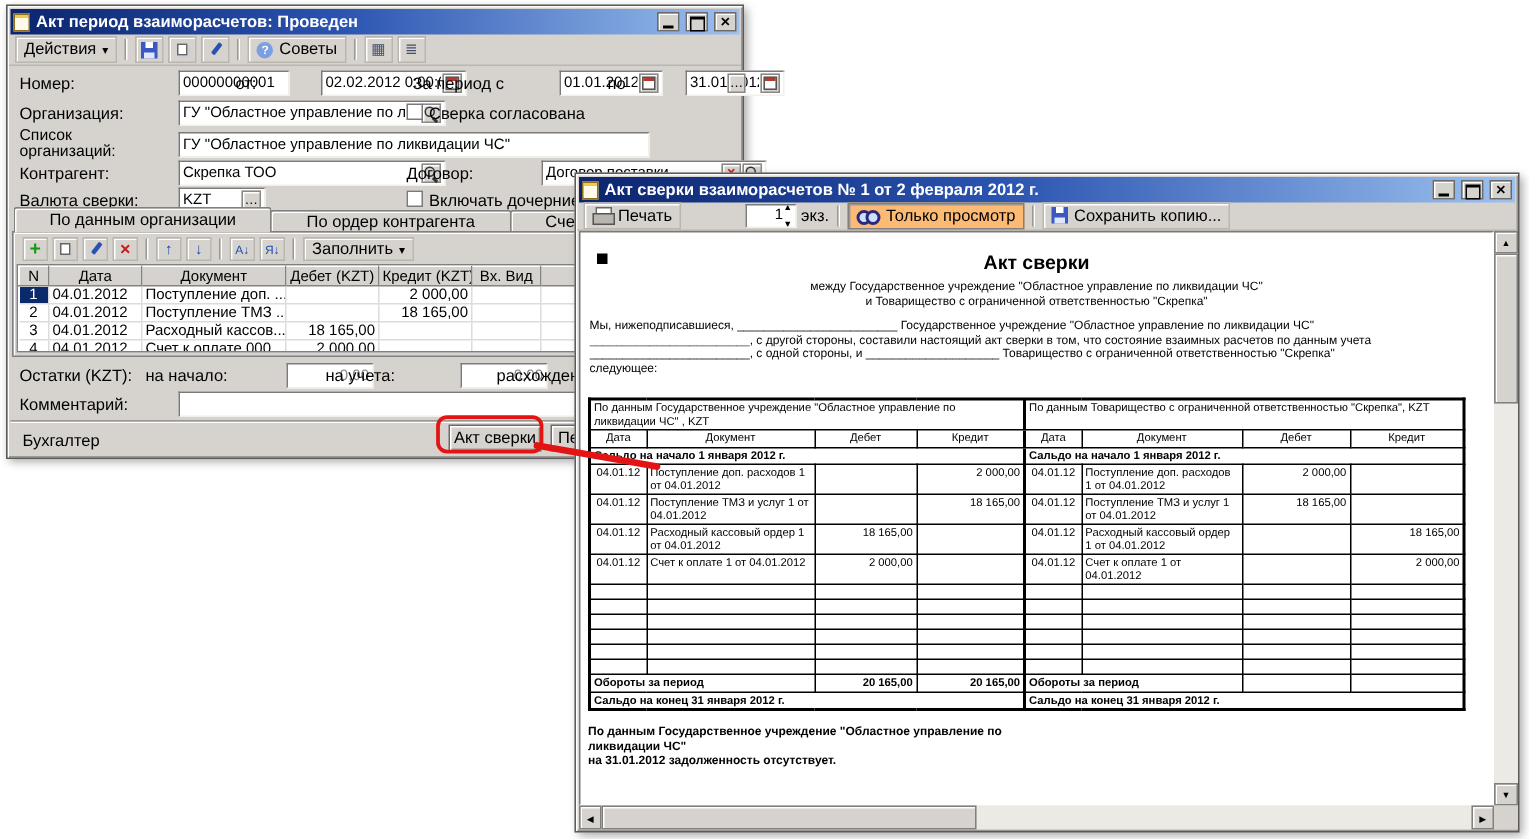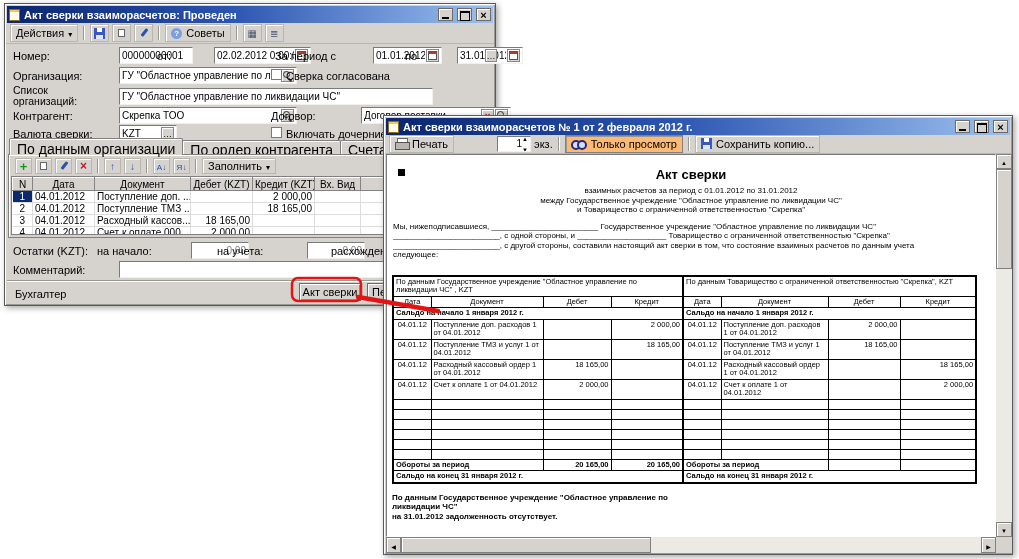--- a/index.html
+++ b/index.html
@@ -78,22 +78,22 @@
   .fld .v.num { text-align:right; color:#808080; }
   .fldbtn { flex:0 0 13px; height:13px; margin-left:1px; background:#d6d3ce; border:1px solid #888;
             box-shadow: inset 1px 1px 0 #fff; display:flex; align-items:center; justify-content:center; }
   .cb { position:absolute; width:11px; height:11px; background:#fff; border:1px solid #7a7a7a; }
   .pushbtn { position:absolute; height:18px; padding:0 8px; background:#d6d3ce; border:1px solid #6b6b6b;
              box-shadow: inset 1px 1px 0 #fff, inset -1px -1px 0 #9a9890; display:inline-flex; align-items:center; gap:4px;
              font-size:11px; white-space:nowrap; }
 
   
   .tabs { position:absolute; left:4px; top:134px; right:3px; height:17px; display:flex; align-items:flex-end; }
-  .tab { height:15px; padding:1px 7px 0; margin-right:-1px; background:#d6d3ce; border:1px solid #808080; border-bottom:none;
-         border-top-left-radius:2px; border-top-right-radius:2px; box-shadow: inset 1px 1px 0 #fff; font-size:14px; white-space:nowrap; }
+  .tab { height:15px; padding:1px 23px 0; margin-right:-1px; background:#d6d3ce; border:1px solid #808080; border-bottom:none;
+         border-top-left-radius:2px; border-top-right-radius:2px; box-shadow: inset 1px 1px 0 #fff; font-size:11px; white-space:nowrap; }
   .tab:first-of-type { height:17px; position:relative; z-index:3; padding-top:2px; }
   .panel { position:absolute; left:3px; top:150px; right:3px; height:84px; border:1px solid #808080;
            box-shadow: inset 1px 1px 0 #fff; background:#d6d3ce; }
 
   
   .gridwrap { position:absolute; left:2px; top:21px; right:2px; bottom:2px; background:#fff; border:1px solid #808080; overflow:hidden; }
   table.grid { border-collapse:collapse; table-layout:fixed; width:100%; font-size:10px; }
   table.grid th { height:13px; font-weight:normal; background:#d6d3ce; border:1px solid; border-color:#fff #848484 #848484 #fff;
                   overflow:hidden; white-space:nowrap; padding:0 2px; }
   table.grid td { height:12px; border-right:1px solid #dcdcdc; border-bottom:1px solid #dcdcdc; padding:0 2px;
@@ -140,21 +140,21 @@
   #front-win { z-index:10; }
 </style>
 </head>
 <body>
 
 <div id="stage">
 
   <div class="win" id="back-win" style="left:4px;top:3px;width:492px;height:303px;">
     <div class="titlebar">
       <span class="winicon"></span>
-      <span class="t">Акт сверки взаиморасчетов: Проведен</span>
+      <span class="t">Акт период взаиморасчетов: Проведен</span>
       <span class="tbtn">
           <span class="gi gi-min"></span>
         </span>
       <span class="tbtn">
           <span class="gi gi-max"></span>
         </span>
       <span class="tbtn">
           <span class="gi gi-close"></span>
         </span>
     </div>
@@ -437,29 +437,28 @@
         <span class="floppy"></span>
         <span>Сохранить копию...</span>
       </span>
     </div>
 
     <div class="docarea doc">
       <span class="sq-marker"></span>
       <h1>Акт сверки</h1>
       <div class="centerblock" data-repeat="front.doc.subtitle">
 
-      <div class="line">взаимных расчетов за период с 01.01.2012 по 31.01.2012</div>
           <div class="line">между Государственное учреждение "Областное управление по ликвидации ЧС"</div>
           <div class="line">и Товарищество с ограниченной ответственностью "Скрепка"</div>
         </div>
       <div class="introblock" data-repeat="front.doc.intro">
 
       <div class="line">Мы,  нижеподписавшиеся,  ________________________  Государственное  учреждение  "Областное  управление  по  ликвидации  ЧС"</div>
+          <div class="line">________________________, с другой стороны, составили настоящий акт сверки в том, что состояние взаимных расчетов по данным учета</div>
           <div class="line">________________________, с одной стороны, и ____________________ Товарищество с ограниченной ответственностью "Скрепка"</div>
-          <div class="line">________________________, с другой стороны, составили настоящий акт сверки в том, что состояние взаимных расчетов по данным учета</div>
           <div class="line">следующее:</div>
         </div>
 
       <table class="recon">
         <colgroup>
           <col style="width:38px">
             <col style="width:112px">
             <col style="width:68px">
             <col style="width:72px">
           <col style="width:38px">

